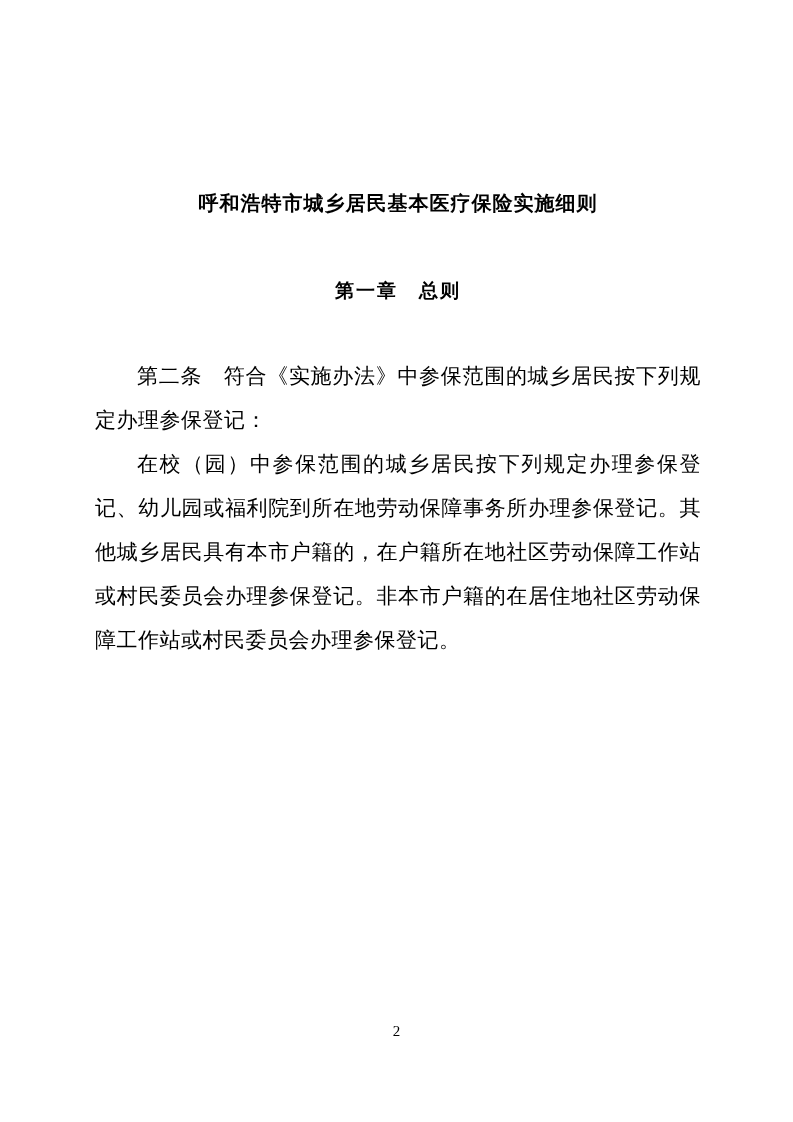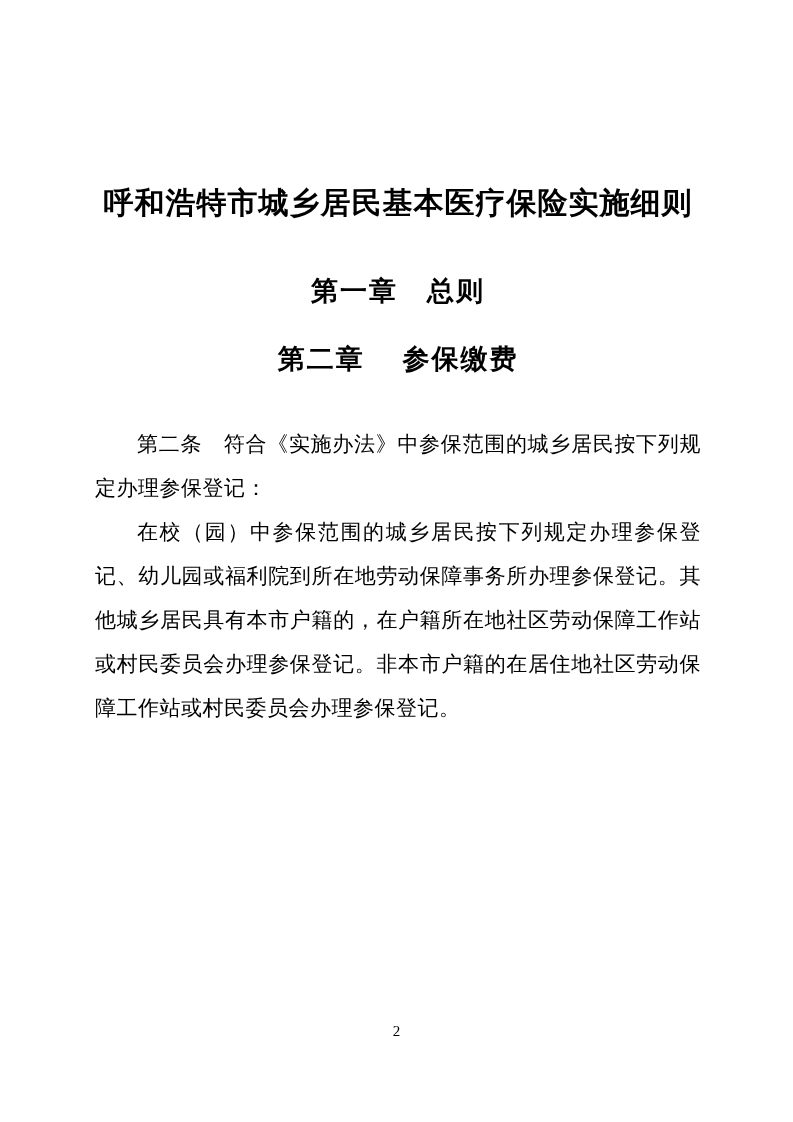--- a/index.html
+++ b/index.html
@@ -19,29 +19,29 @@
   }
   .content {
     position: absolute;
     left: 95px;
     right: 92px;
     top: 0;
   }
   .doc-title {
     margin: 0;
     padding-top: 183px;
-    font-size: 30px;
+    font-size: 20px;
     line-height: 40px;
     font-weight: bold;
     text-align: center;
     letter-spacing: 1px;
   }
   .chapter-heading {
     margin: 54px 0 0 0;
-    font-size: 27px;
+    font-size: 19px;
     line-height: 28px;
     font-weight: bold;
     text-align: center;
     letter-spacing: 2px;
   }
   .chapter-heading.second {
     margin-top: 40px;
   }
   .body-para {
     margin: 0;
@@ -70,21 +70,20 @@
 <body>
 
 <div class="page">
   <div class="content">
 
     <h1 class="doc-title">呼和浩特市城乡居民基本医疗保险实施细则</h1>
 
     <h2 class="chapter-heading">第一章　总则</h2>
 
 
-    <h2 class="chapter-heading second">第二章　 参保缴费</h2>
 
     <p class="body-para para-article-2">第二条　符合《实施办法》中参保范围的城乡居民按下列规定办理参保登记：</p>
 
     <p class="body-para para-detail">在校（园）中参保范围的城乡居民按下列规定办理参保登记、幼儿园或福利院到所在地劳动保障事务所办理参保登记。其他城乡居民具有本市户籍的，在户籍所在地社区劳动保障工作站或村民委员会办理参保登记。非本市户籍的在居住地社区劳动保障工作站或村民委员会办理参保登记。</p>
 
 
   </div>
 
   <div class="page-footer">2</div>
 </div>

